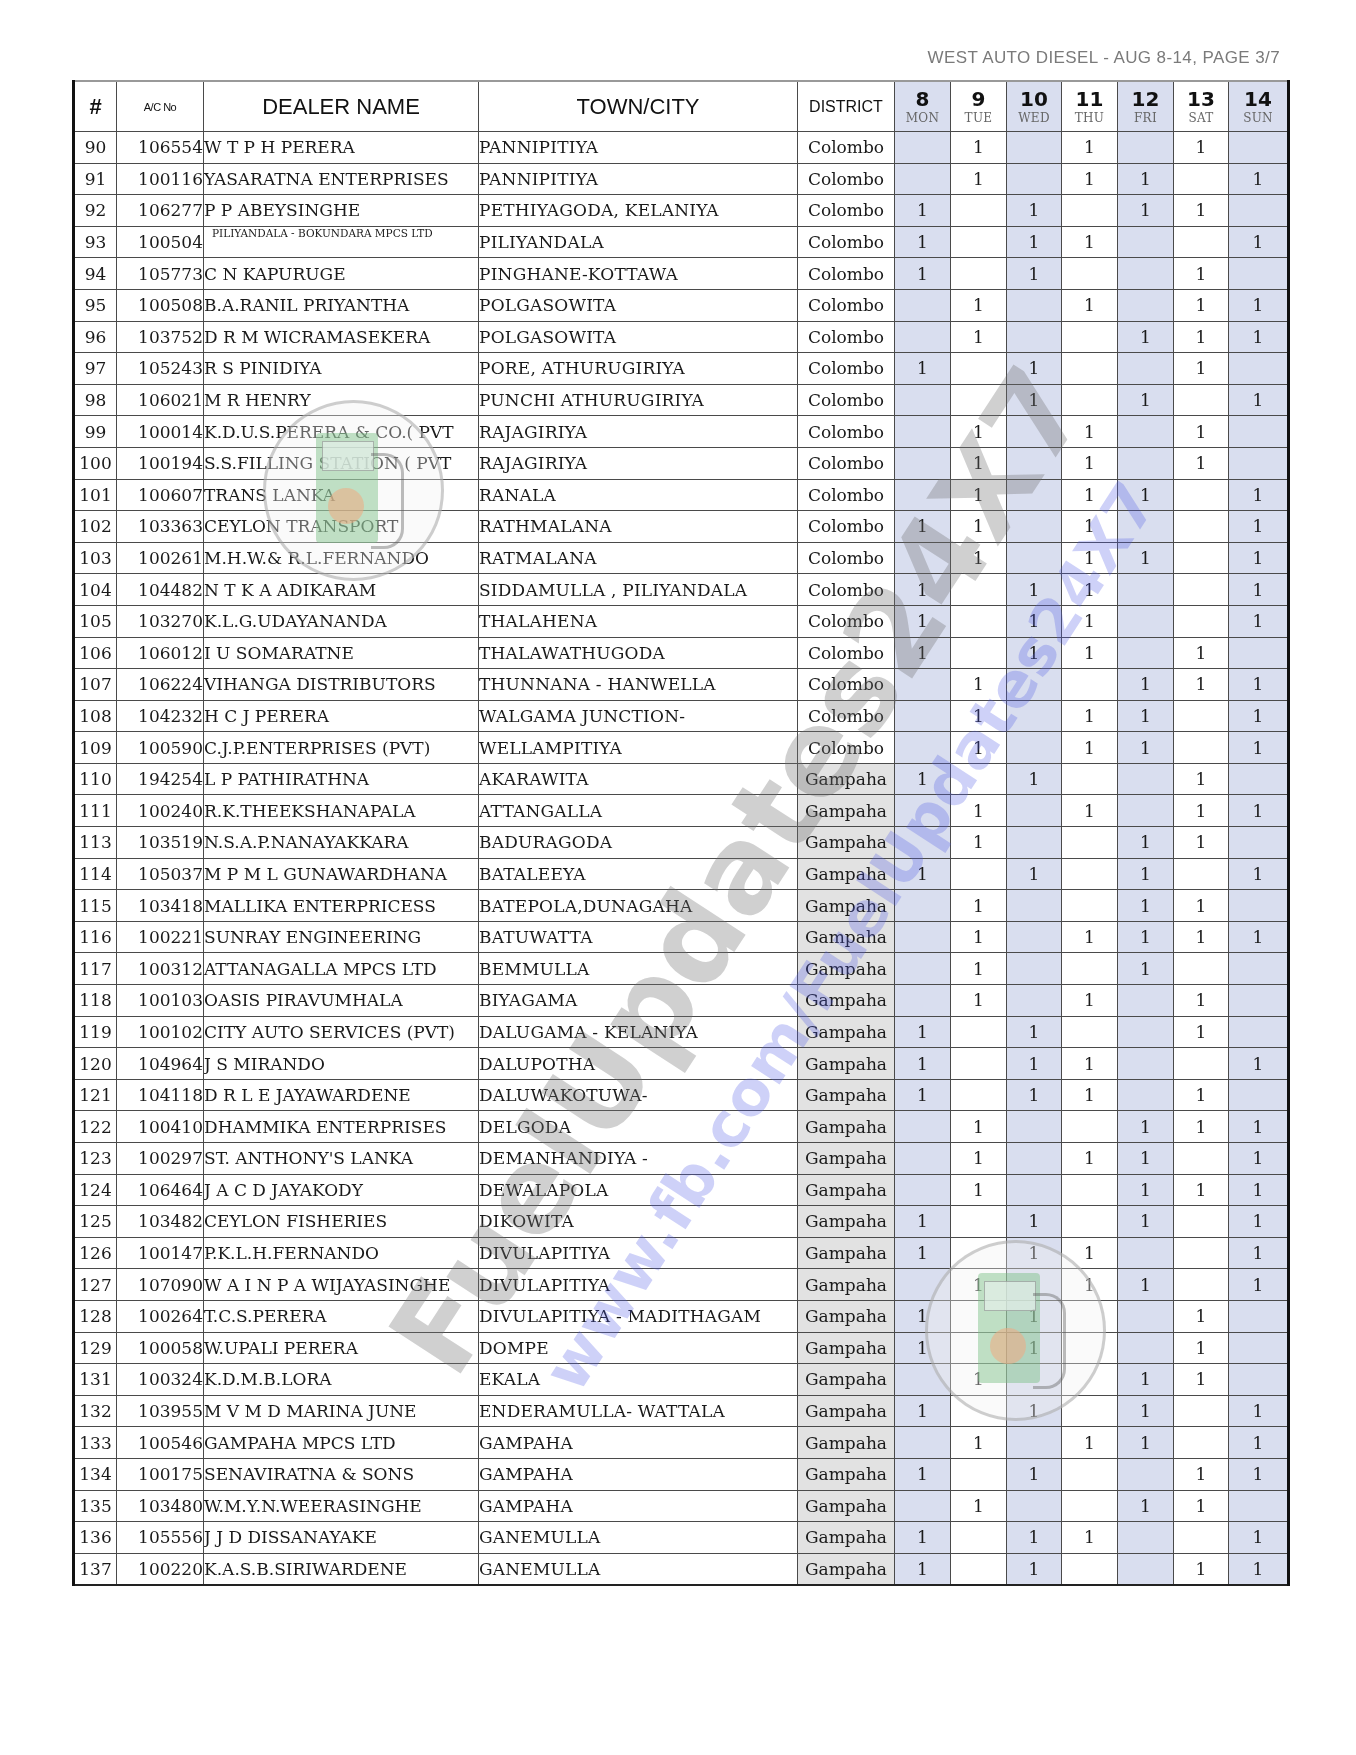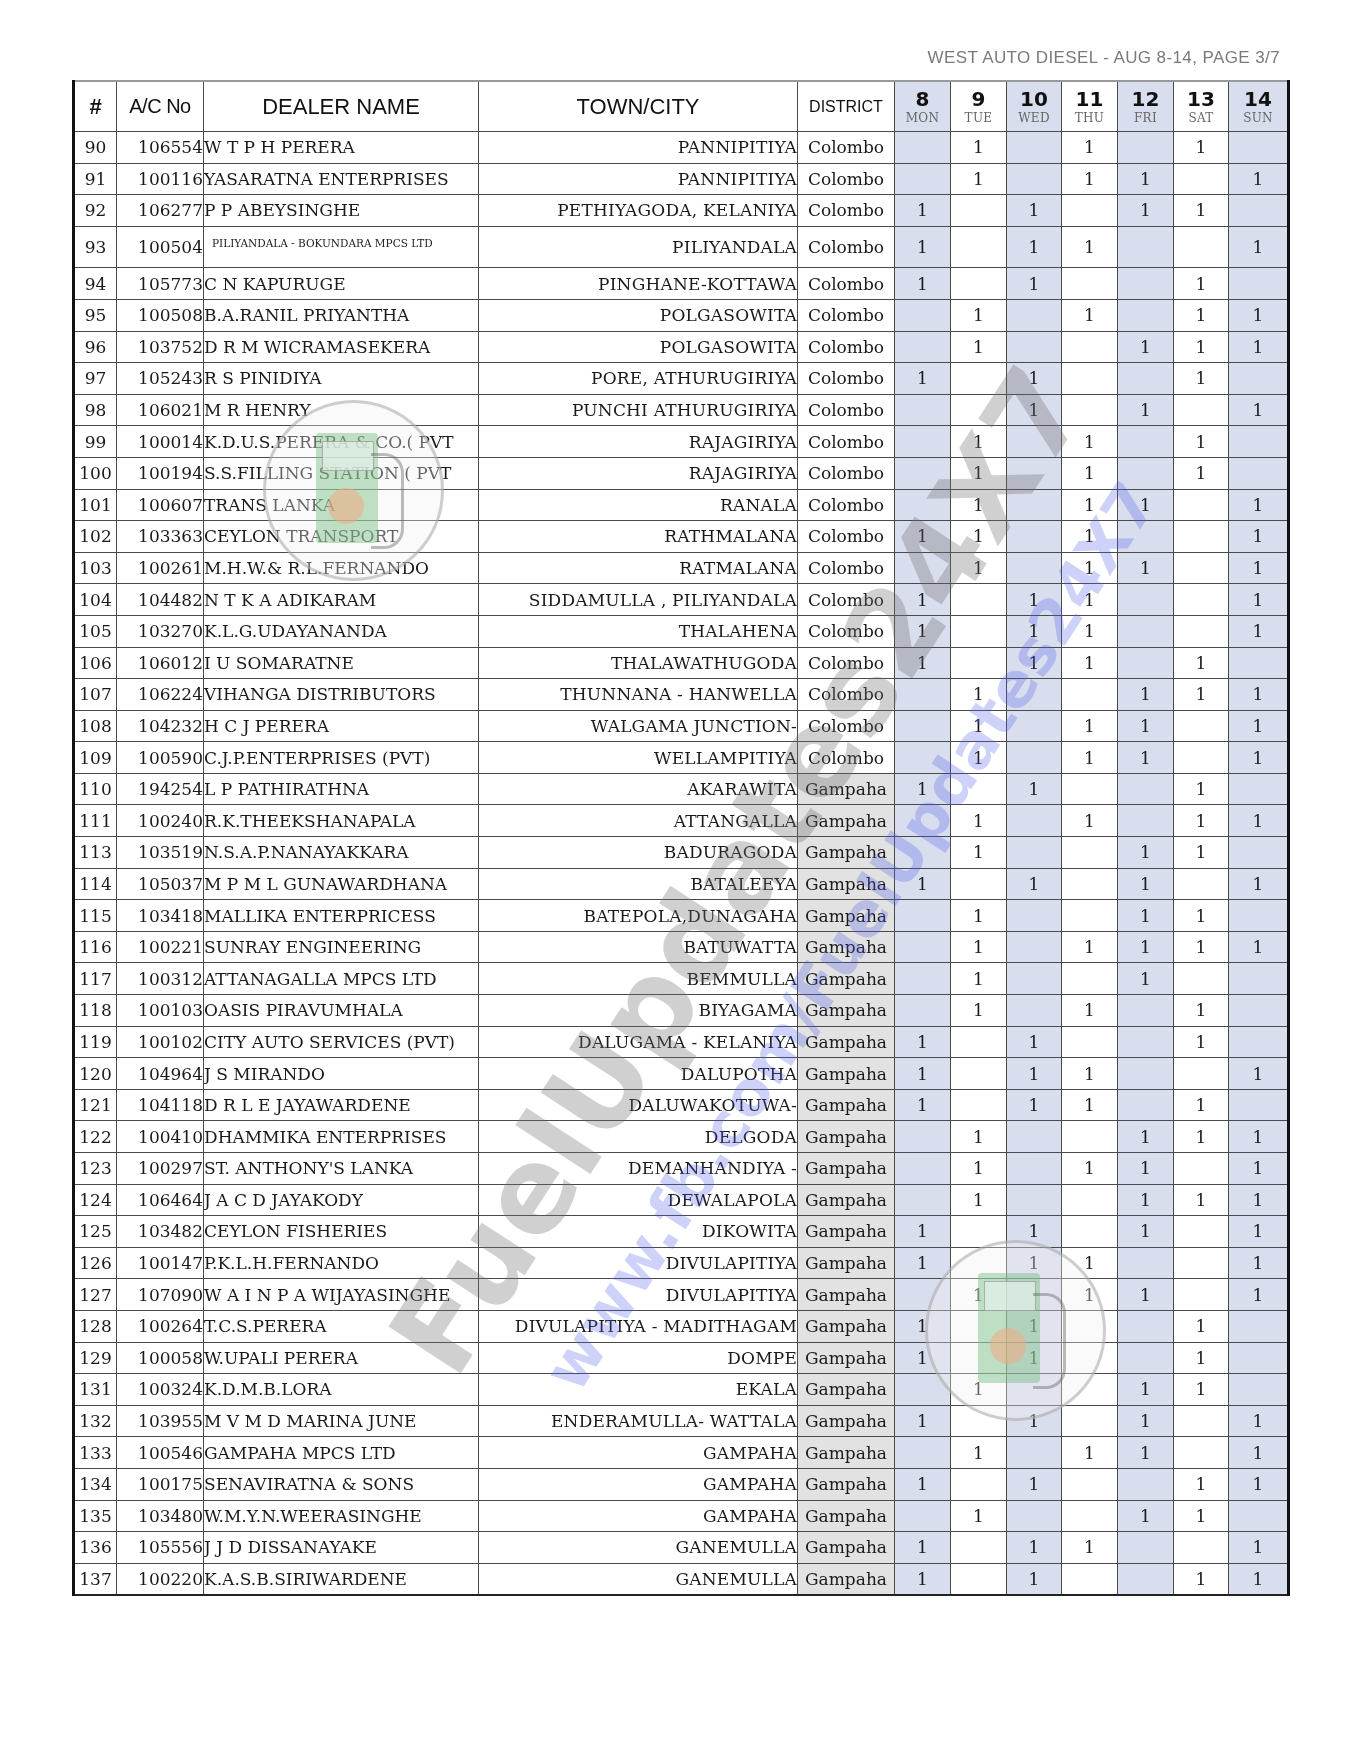--- a/index.html
+++ b/index.html
@@ -14,32 +14,32 @@
     border-left: 3px solid #111; border-right: 3px solid #111; border-bottom: 2px solid #222;
   }
   table.sched th, table.sched td {
     border: 1px solid #4a4a4a; padding: 0; overflow: hidden; white-space: nowrap;
   }
   table.sched thead th {
     height: 49px; font-family: "Liberation Sans", sans-serif; font-weight: normal; color: #111;
     border-top: 2px solid #999;
   }
   .h-hash { font-size: 22px; font-weight: bold !important; }
-  .h-ac { font-size: 20px; letter-spacing: -0.5px; }
+  .h-ac { font-size: 11px; letter-spacing: -0.5px; }
   .h-big { font-size: 22px; }
   .h-dist { font-size: 16px; }
   .h-day .num { display:block; font-family: "DejaVu Sans", sans-serif; font-weight: bold; font-size: 20px; line-height: 22px; color:#111; }
   .h-day .dow { display:block; font-family: "DejaVu Serif", serif; font-size: 12px; line-height: 16px; color:#666; letter-spacing: 0.3px; }
   .shade { background: #d9deef; }
   table.sched tbody td { height: 30.6px; font-size: 17px; color: #1a1a1a; }
   td.c-num { text-align: center; font-size: 16px; }
   td.c-ac { text-align: right; padding-right: 4px; font-size: 16px; }
   td.c-name { padding-left: 4px; font-size: 17px; }
-  td.c-name.small { font-size: 10.5px; vertical-align: top; padding-top: 10px; padding-left: 8px; }
-  td.c-town { padding-left: 4px; font-size: 17px; letter-spacing: 0.2px; text-align: right; }
+  td.c-name.small { font-size: 10.5px; vertical-align: top; padding-top: 0; padding-left: 8px; }
+  td.c-town { padding-left: 4px; font-size: 17px; letter-spacing: 0.2px; }
   td.c-dist { text-align: center; font-size: 15px; }
   td.c-dist.gam { background: #e2e2e2; }
   td.c-day { text-align: center; font-size: 19px; }
   .wm1 {
     position: absolute; left: 170px; top: 830px; transform: rotate(-57deg); transform-origin: center;
     font-family: "DejaVu Sans", sans-serif; font-weight: bold; font-size: 118px; color: rgba(110,110,110,0.32);
     white-space: nowrap; pointer-events: none; width: 1100px; text-align: center;
   }
   .wm2 {
     position: absolute; left: 300px; top: 900px; transform: rotate(-57deg); transform-origin: center;

